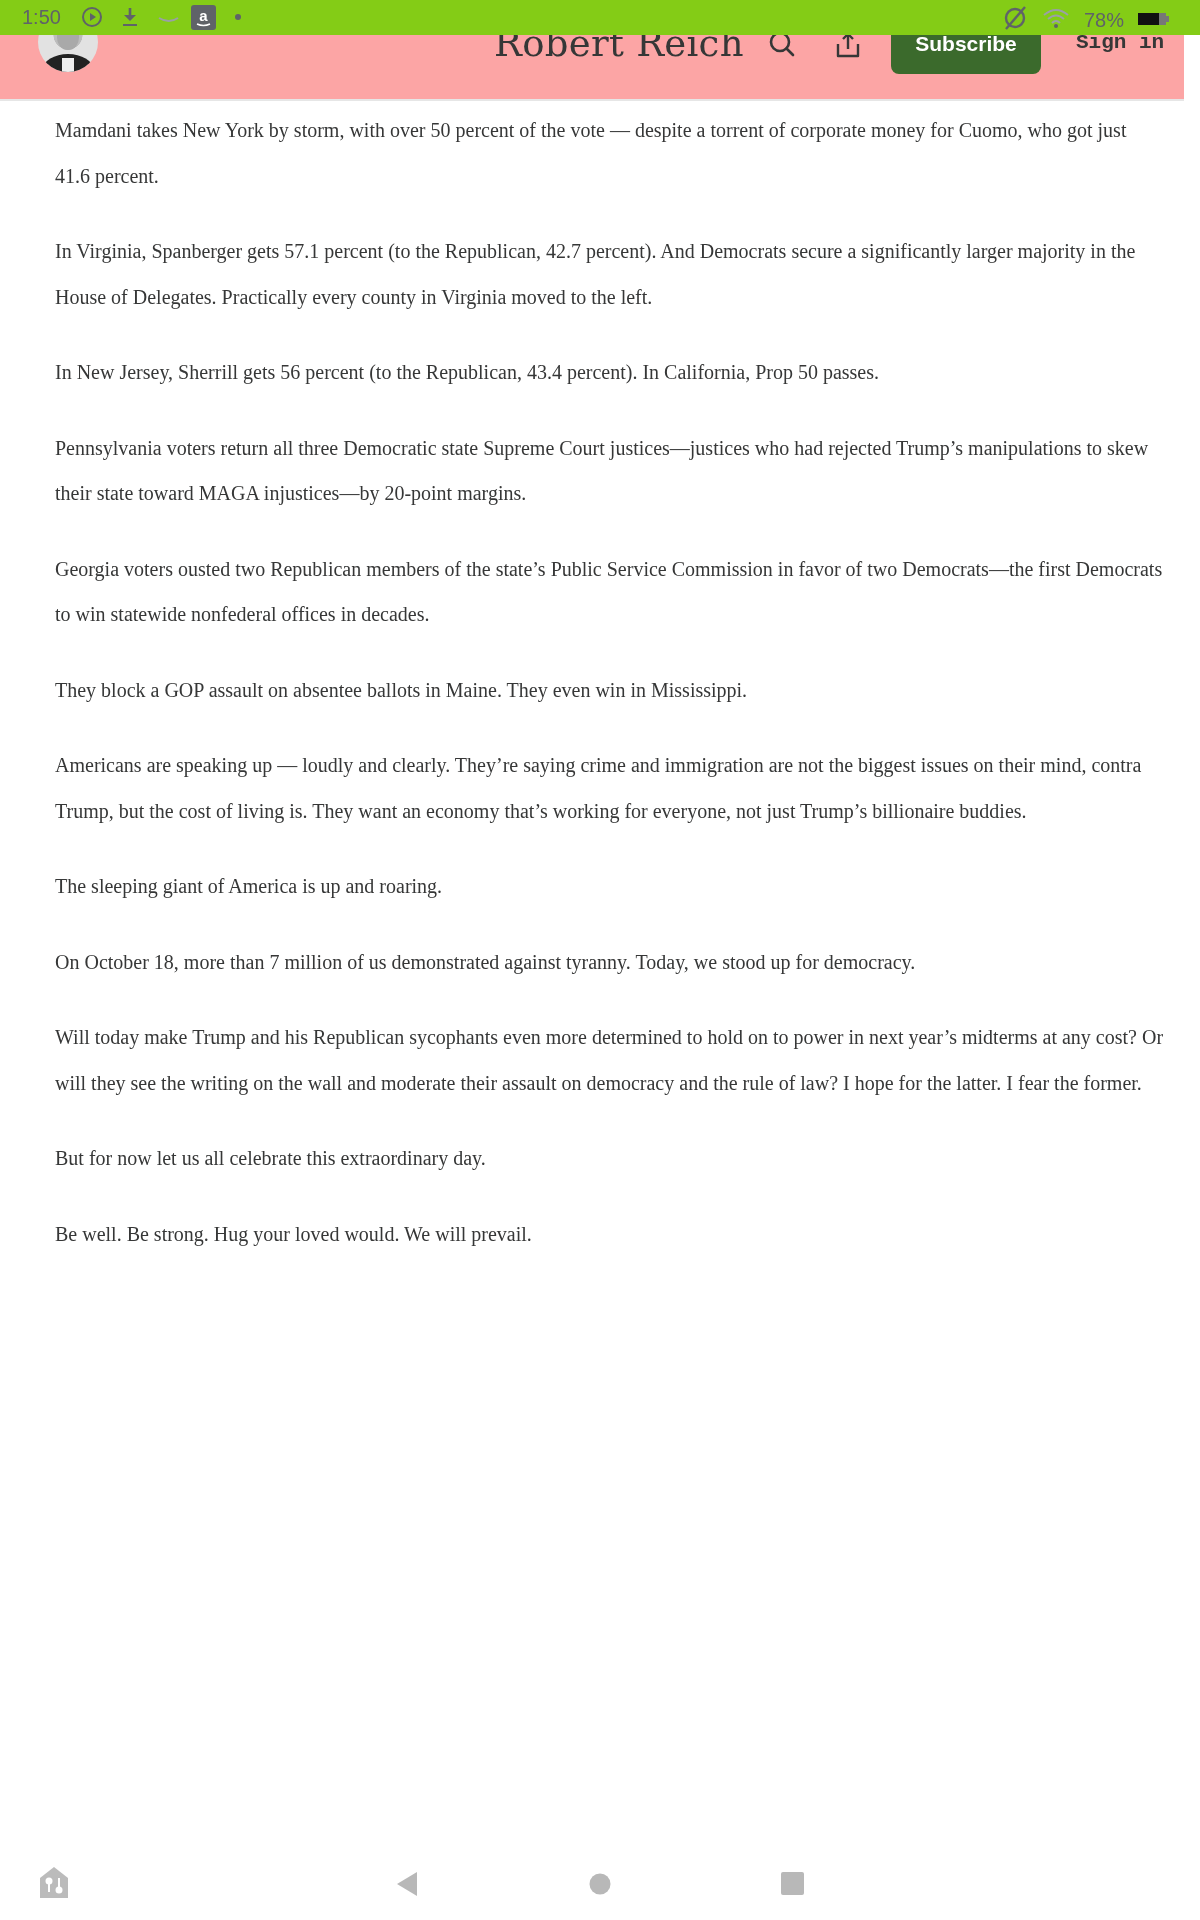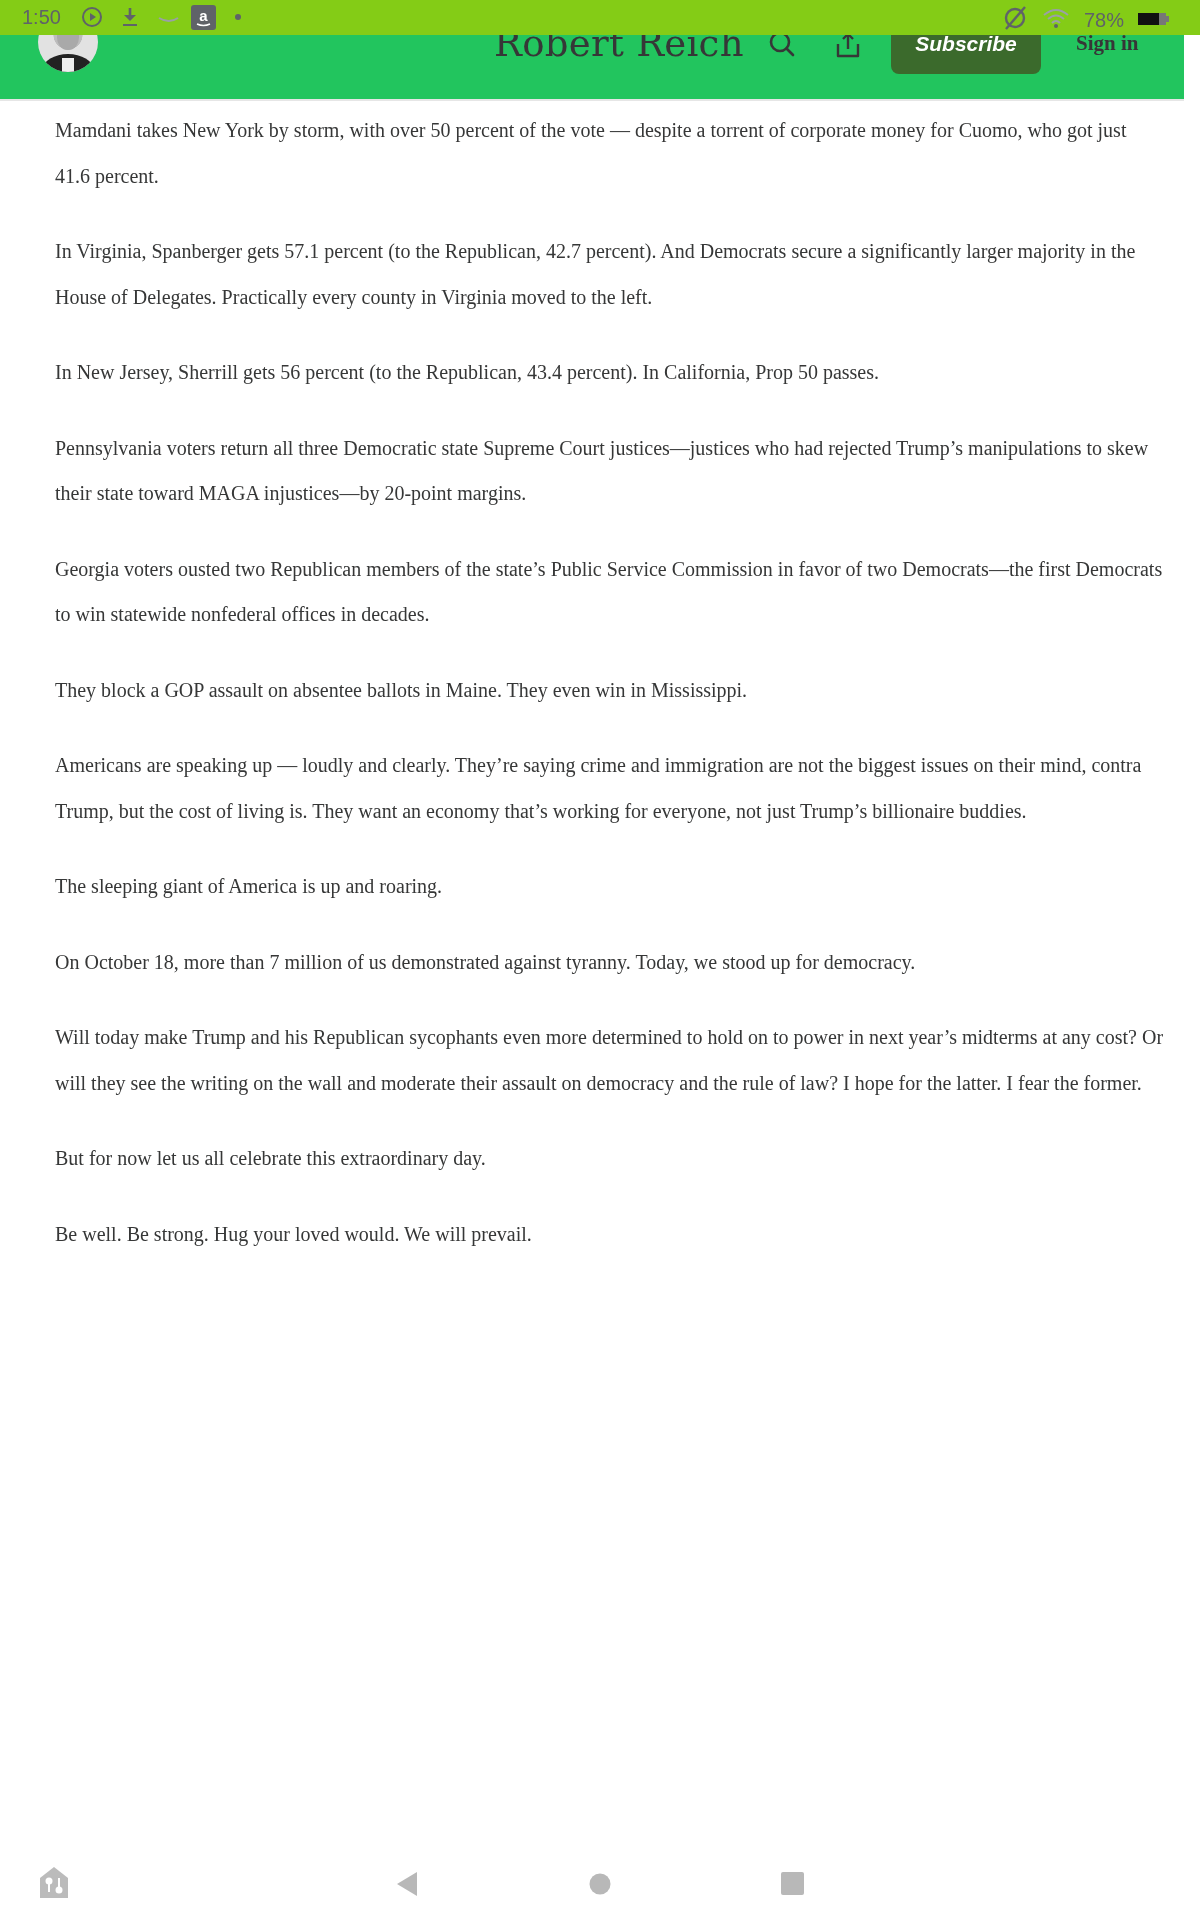--- a/index.html
+++ b/index.html
@@ -16,21 +16,21 @@
     color: #5f6368; font-size: 20px;
   }
   .statusbar .time { position: absolute; left: 22px; top: 6px; }
   .sb-icon { position: absolute; top: 6px; height: 22px; display: flex; align-items: center; justify-content: center; }
   .statusbar .right { position: absolute; right: 30px; top: 5px; display: flex; align-items: center; gap: 14px; }
   .battery-text { font-size: 20px; color: #5f6368; }
 
   
   .header {
     position: absolute; left: 0; top: 0; width: 1184px; height: 99px;
-    background: #22c55e; border-bottom: 2px solid #e6e6e6;
+    background: #fca5a5; border-bottom: 2px solid #e6e6e6;
   }
   .avatar {
     position: absolute; left: 38px; top: 12px; width: 60px; height: 60px; border-radius: 50%;
     background: radial-gradient(circle at 50% 38%, #d8d8d8 0 18%, #bdbdbd 19% 30%, #e2e2e2 31% 100%);
     overflow: hidden;
   }
   .avatar .shoulders {
     position: absolute; left: 5px; bottom: -12px; width: 50px; height: 30px; border-radius: 50% 50% 0 0;
     background: #222;
   }
@@ -45,25 +45,24 @@
     position: absolute; left: 494px; top: 22px; font-size: 37px; color: #363737;
     font-family: "DejaVu Serif", "Liberation Serif", serif; letter-spacing: 0.3px;
   }
   .hdr-icon { position: absolute; top: 30px; width: 32px; height: 32px; }
   .subscribe-btn {
     position: absolute; left: 891px; top: 22px; width: 150px; height: 52px;
     background: #3b6a2c; color: #ffffff; border-radius: 8px;
     font-family: "Liberation Sans", "DejaVu Sans", sans-serif; font-weight: bold; font-size: 21px;
     display: flex; align-items: flex-start; justify-content: center; padding-top: 10px; box-sizing: border-box;
     border: none;
-    font-style: italic;
   }
   .signin {
     position: absolute; left: 1076px; top: 31px;
-    font-family: Liberation Serif, serif; font-weight: bold; font-size: 21px; color: #363737;
+    font-family: Liberation Mono, monospace; font-weight: bold; font-size: 21px; color: #363737;
   }
 
   
   .article {
     position: absolute; left: 55px; top: 108px; width: 1110px;
     color: #363737; font-size: 20px; line-height: 45.5px;
   }
   .article p { margin: 0 0 30px 0; }
 
   

